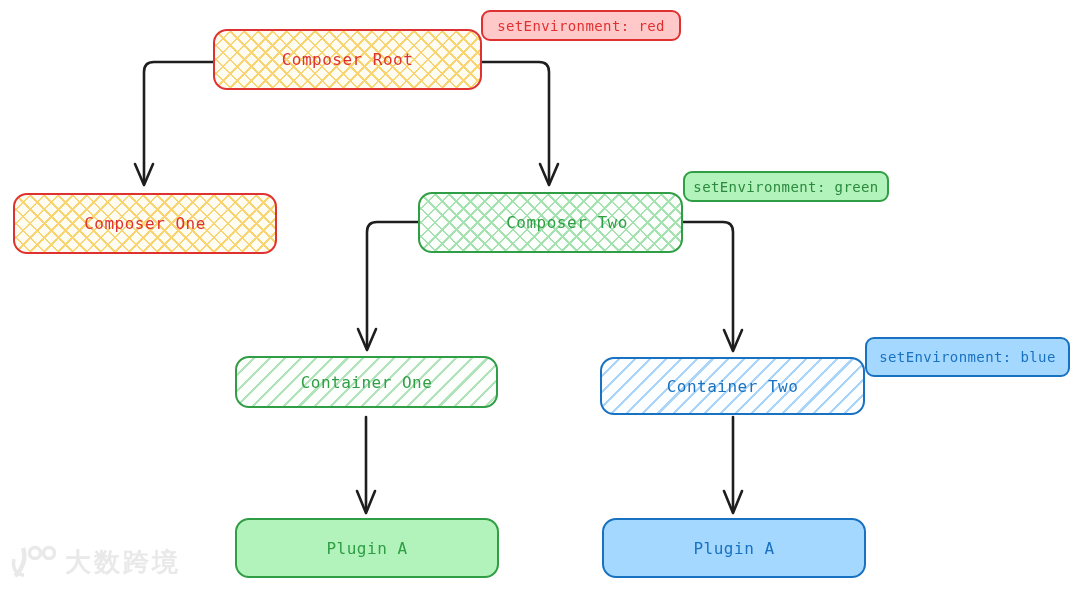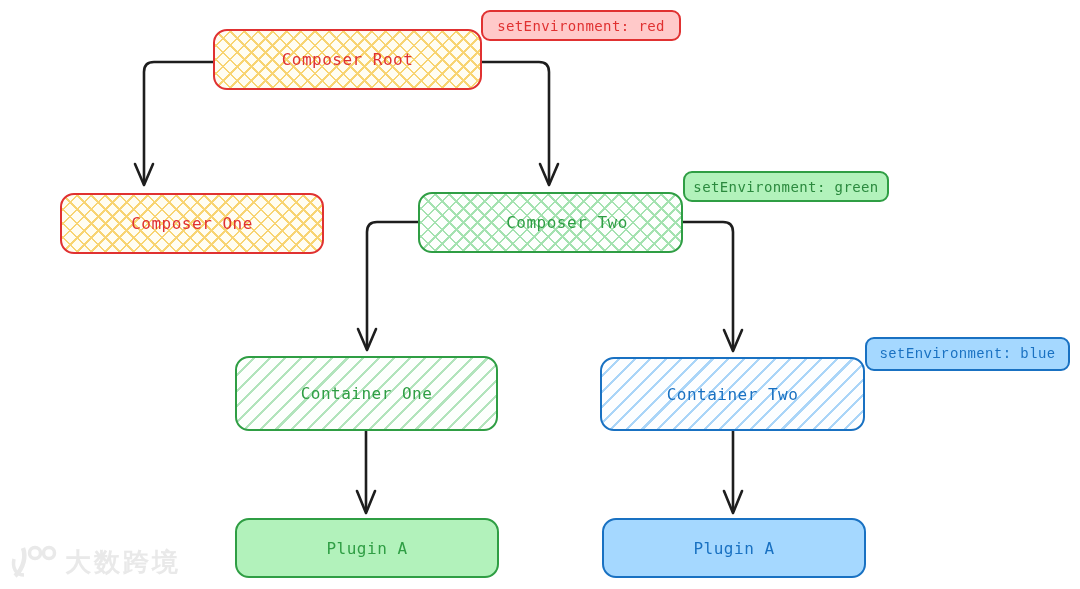--- a/index.html
+++ b/index.html
@@ -151,53 +151,53 @@
     <g>
       <path d="M733 417 V511"></path>
       <path d="M724 491 L733 513 L742 491"></path>
     </g>
   </svg>
 
   <div class="node cross-yellow" style="left:213px; top:29px; width:269px; height:61px;">
     <span>Composer Root</span>
   </div>
 
-  <div class="node cross-yellow" style="left:13px; top:193px; width:264px; height:61px;margin-left:47px;">
+  <div class="node cross-yellow" style="left:13px; top:193px; width:264px; height:61px;">
     <span>Composer One</span>
   </div>
 
   <div class="node cross-green" style="left:418px; top:192px; width:265px; height:61px;padding-left:33px;">
     <span>Composer Two</span>
   </div>
 
-  <div class="node hachure-green" style="left:235px; top:356px; width:263px; height:75px;">
+  <div class="node hachure-green" style="left:235px; top:356px; width:263px; height:52px;">
     <span>Container One</span>
   </div>
 
-  <div class="node hachure-blue" style="left:600px; top:357px; width:265px; height:74px;">
+  <div class="node hachure-blue" style="left:600px; top:357px; width:265px; height:58px;">
     <span>Container Two</span>
   </div>
 
   <div class="node solid-green" style="left:235px; top:518px; width:264px; height:60px;">
     <span>Plugin A</span>
   </div>
 
   <div class="node solid-blue" style="left:602px; top:518px; width:264px; height:60px;">
     <span>Plugin A</span>
   </div>
 
   <div class="badge badge-green" style="left:683px; top:171px; width:206px; height:31px;">
     <span>setEnvironment: green</span>
   </div>
 
   <div class="badge badge-red" style="left:481px; top:10px; width:200px; height:31px;">
     <span>setEnvironment: red</span>
   </div>
 
-  <div class="badge badge-blue" style="left:865px; top:337px; width:205px; height:34px;font-family:Liberation Mono, monospace;">
+  <div class="badge badge-blue" style="left:865px; top:337px; width:205px; height:40px;">
     <span>setEnvironment: blue</span>
   </div>
 
   <div class="watermark">
     <svg width="48" height="38" viewBox="0 0 48 38">
       <path d="M13 5 C 16 13, 14 25, 5 33" stroke-width="4.5"></path>
       <path d="M4 16 C 2 25, 6 32, 14 32" stroke-width="3.5"></path>
       <circle cx="25" cy="10" r="5.5" stroke-width="3.5"></circle>
       <circle cx="39" cy="10" r="5.5" stroke-width="3.5"></circle>
     </svg>

